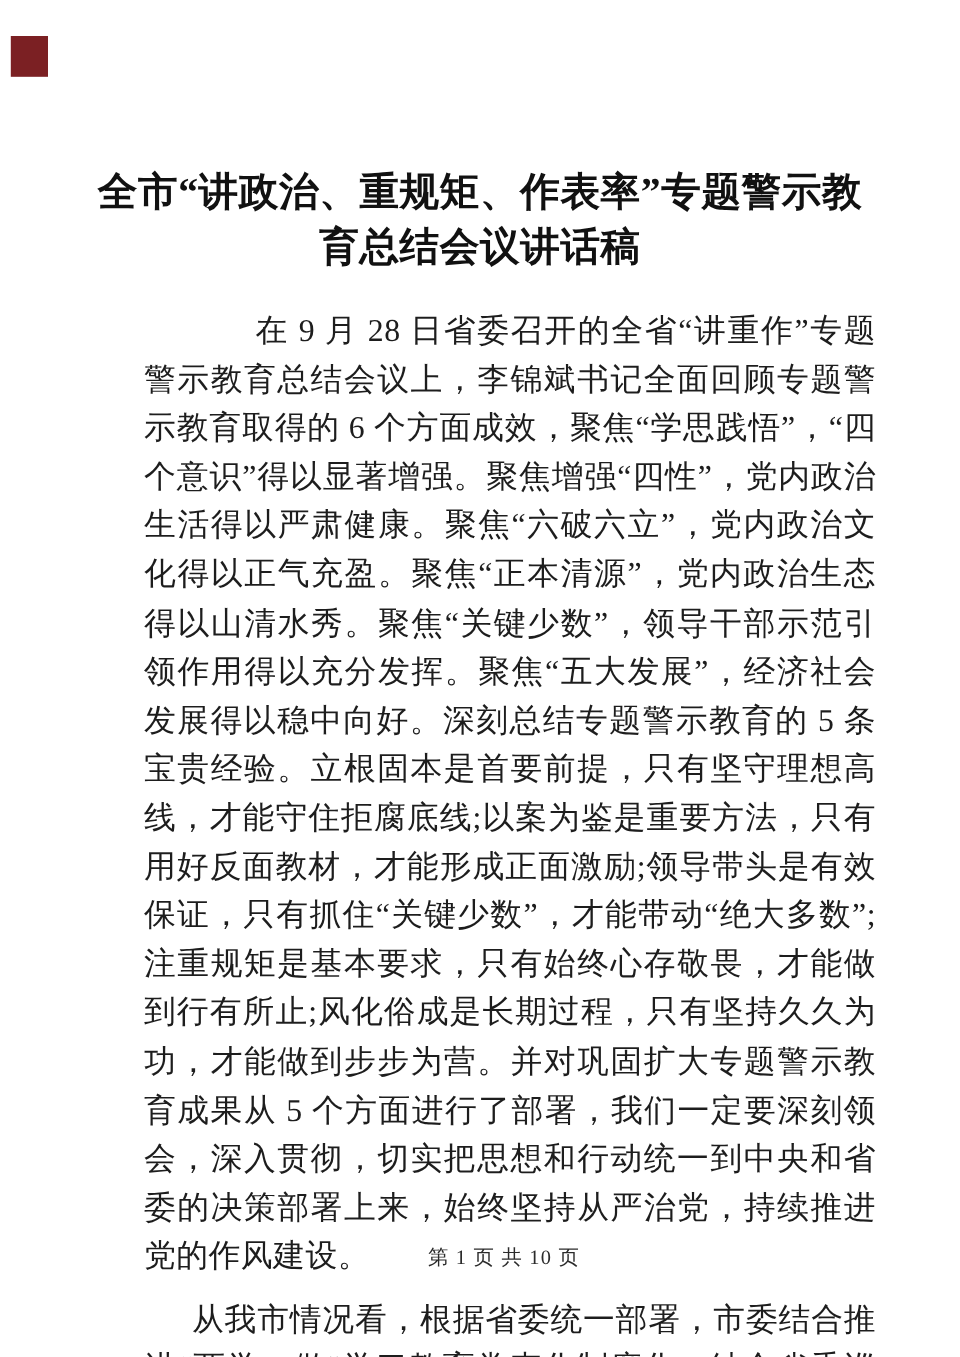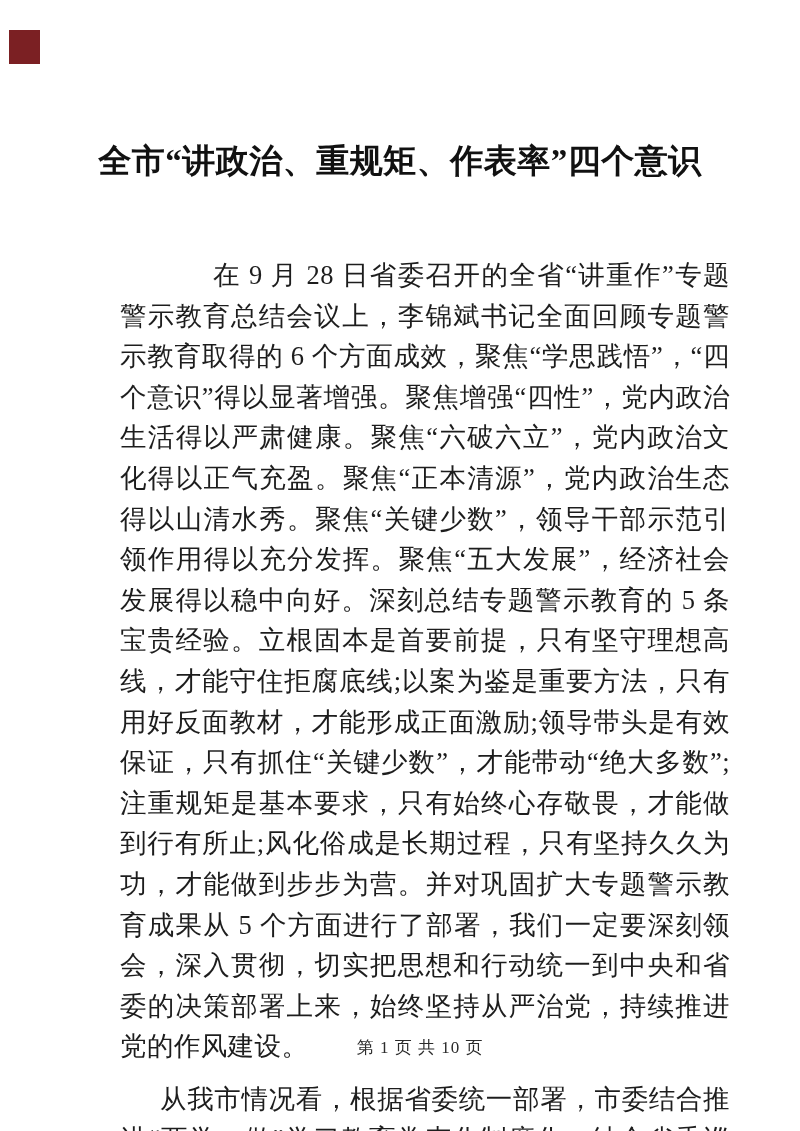--- a/index.html
+++ b/index.html
@@ -75,21 +75,22 @@
   }
 </style>
 </head>
 <body>
 
 <div class="page">
 
   <div class="corner-mark" style="background: rgb(123, 32, 35);"></div>
 
   <h1 class="doc-title">
-    <span>全市“讲政治、重规矩、作表率”四个意识</span><br>
+    <span>全市“讲政治、重规矩、作表率”专题警示教</span><br>
+    <span>育总结会议讲话稿</span>
   </h1>
 
   <div class="doc-body">
     <p class="para-1">在 9 月 28 日省委召开的全省“讲重作”专题警示教育总结会议上，李锦斌书记全面回顾专题警示教育取得的 6 个方面成效，聚焦“学思践悟”，“四个意识”得以显著增强。聚焦增强“四性”，党内政治生活得以严肃健康。聚焦“六破六立”，党内政治文化得以正气充盈。聚焦“正本清源”，党内政治生态得以山清水秀。聚焦“关键少数”，领导干部示范引领作用得以充分发挥。聚焦“五大发展”，经济社会发展得以稳中向好。深刻总结专题警示教育的 5 条宝贵经验。立根固本是首要前提，只有坚守理想高线，才能守住拒腐底线;以案为鉴是重要方法，只有用好反面教材，才能形成正面激励;领导带头是有效保证，只有抓住“关键少数”，才能带动“绝大多数”;注重规矩是基本要求，只有始终心存敬畏，才能做到行有所止;风化俗成是长期过程，只有坚持久久为功，才能做到步步为营。并对巩固扩大专题警示教育成果从 5 个方面进行了部署，我们一定要深刻领会，深入贯彻，切实把思想和行动统一到中央和省委的决策部署上来，始终坚持从严治党，持续推进党的作风建设。</p>
     <p class="para-2">从我市情况看，根据省委统一部署，市委结合推进“两学一做”学习教育常态化制度化，结合省委巡视整改，以刘发明、胡琳娟等案件为反面典型，以高度的政治自觉和站位在全体党员干</p>
   </div>
 
   <div class="doc-footer">
     <span class="footer-inner">第 1 页  共 10 页</span>
   </div>

